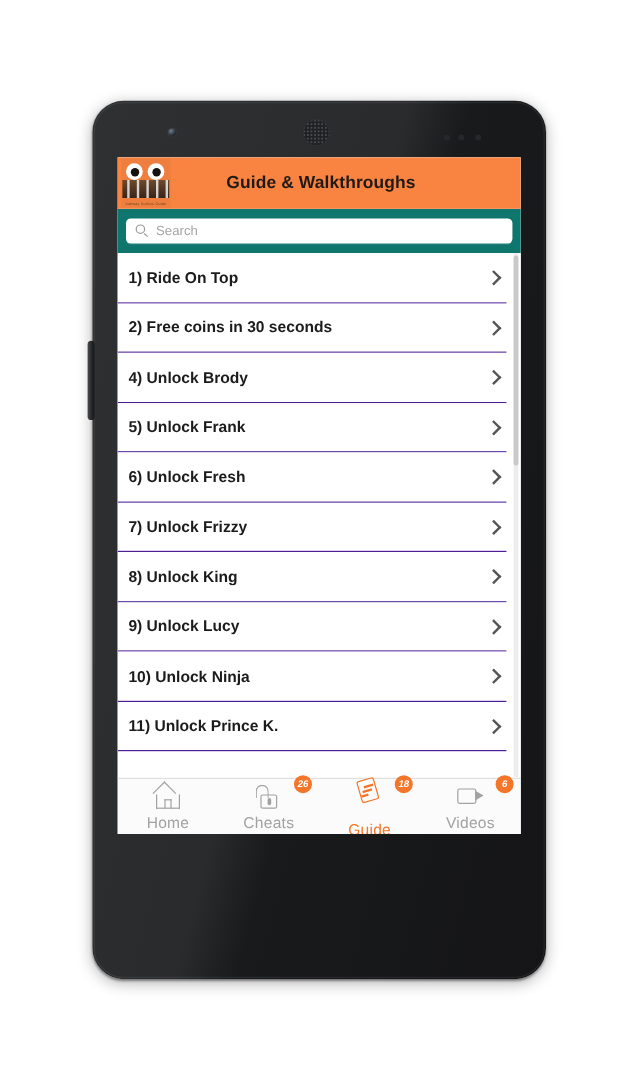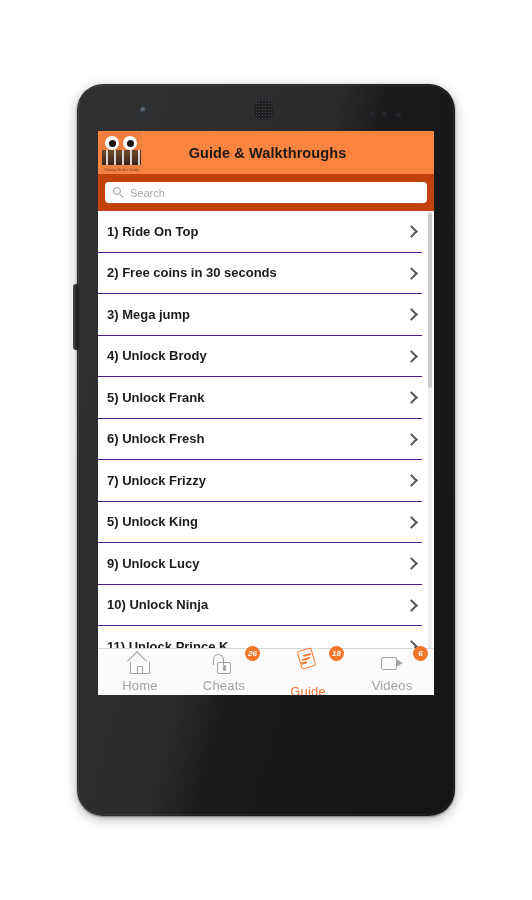--- a/index.html
+++ b/index.html
@@ -103,21 +103,21 @@
   }
   #app-title{
     flex:1; text-align:center;
     font-size:14.5px; font-weight:bold; color:#201a16;
     letter-spacing:.1px;
     margin-right:41px;
   }
 
   
   #search-bar{
-    flex:0 0 37px; height:37px; background:#c2410c;
+    flex:0 0 37px; height:37px; background:#0f766e;
     display:flex; align-items:center; padding:0 7px;
   }
   #search-field{
     flex:1; height:21px; background:#ffffff;
     border-radius:4px;
     display:flex; align-items:center; padding-left:8px;
     box-shadow:0 1px 0 rgba(255,255,255,0.08);
   }
   #search-icon{ flex:0 0 11px; height:11px; margin-right:6px; position:relative; }
   #search-icon .glass{
@@ -287,41 +287,37 @@
       <div id="list-rows">
           <div class="list-row">
             <span class="row-label">1) Ride On Top</span>
             <span class="chevron"></span>
           </div>
           <div class="list-row">
             <span class="row-label">2) Free coins in 30 seconds</span>
             <span class="chevron"></span>
           </div>
           <div class="list-row">
-            <span class="row-label">3) Mega jump</span>
-            <span class="chevron"></span>
-          </div>
-          <div class="list-row">
             <span class="row-label">4) Unlock Brody</span>
             <span class="chevron"></span>
           </div>
           <div class="list-row">
             <span class="row-label">5) Unlock Frank</span>
             <span class="chevron"></span>
           </div>
           <div class="list-row">
             <span class="row-label">6) Unlock Fresh</span>
             <span class="chevron"></span>
           </div>
           <div class="list-row">
             <span class="row-label">7) Unlock Frizzy</span>
             <span class="chevron"></span>
           </div>
           <div class="list-row">
-            <span class="row-label">5) Unlock King</span>
+            <span class="row-label">8) Unlock King</span>
             <span class="chevron"></span>
           </div>
           <div class="list-row">
             <span class="row-label">9) Unlock Lucy</span>
             <span class="chevron"></span>
           </div>
           <div class="list-row">
             <span class="row-label">10) Unlock Ninja</span>
             <span class="chevron"></span>
           </div>

